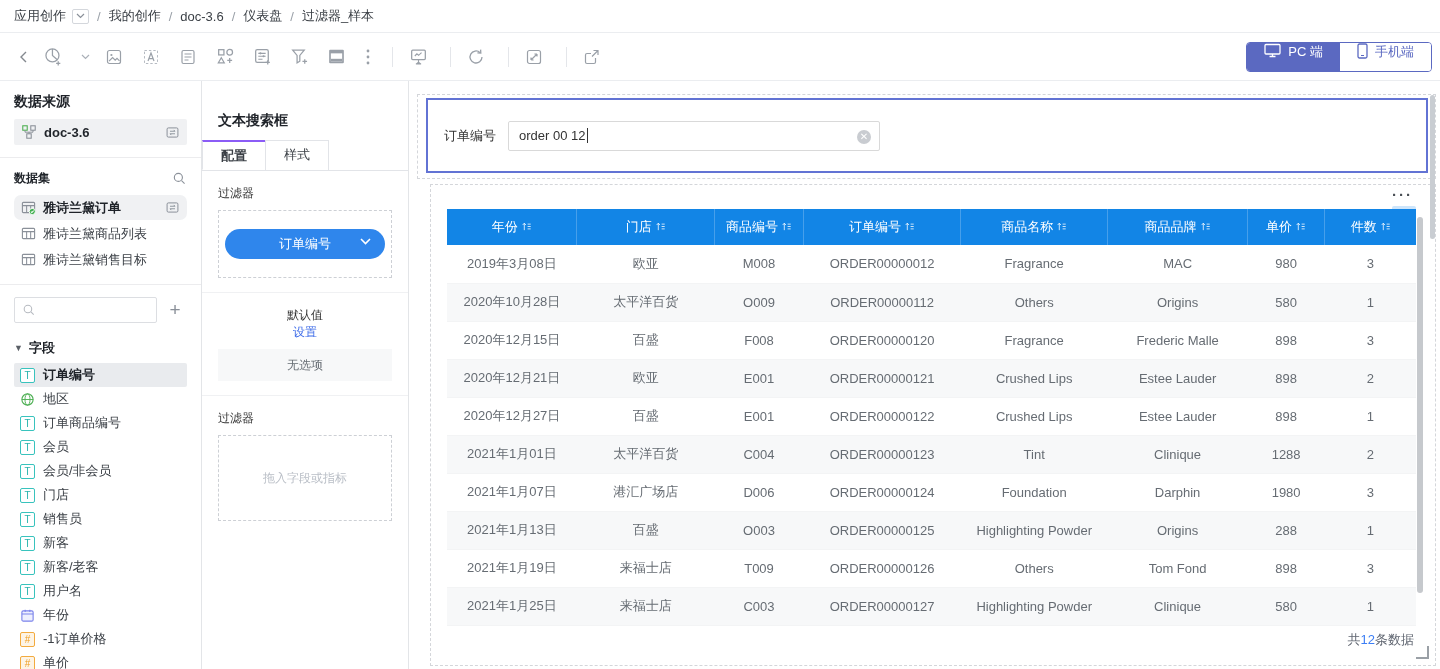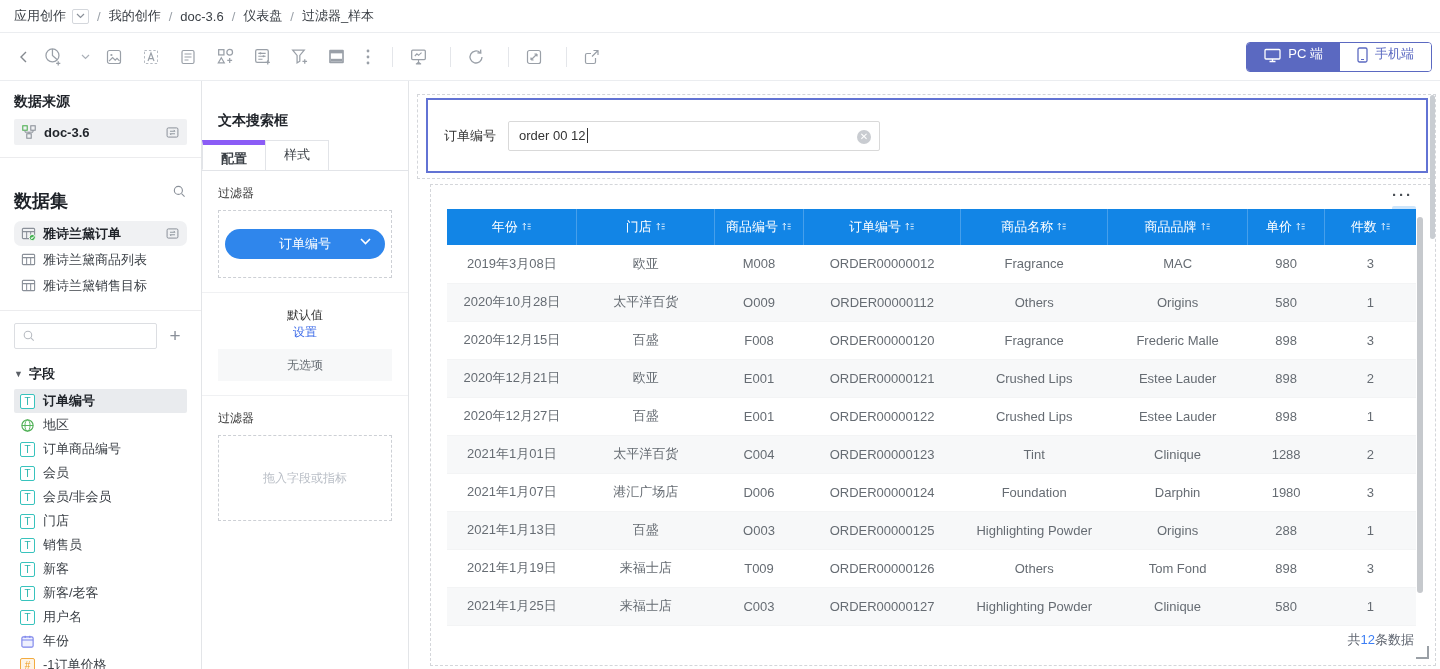--- a/index.html
+++ b/index.html
@@ -17,38 +17,38 @@
 
   
   .toolbar { height:48px; display:flex; align-items:center; padding:0 8px 0 14px;
     border-bottom:1px solid #ebedf0; }
   .tb-icon { width:30px; height:30px; display:flex; align-items:center; justify-content:center;
     margin-right:7px; border-radius:3px; }
   .tb-icon.narrow { width:20px; margin-right:4px; }
   .tb-divider { width:1px; height:20px; background:#e4e6ea; margin:0 10px; }
   .view-switch { margin-left:auto; display:flex; height:30px; border:1px solid #5b69c1;
     border-radius:4px; overflow:hidden; font-size:13px; }
-  .vs-btn { display:flex; align-items:flex-end; gap:7px; padding:8px 17px; cursor:pointer; }
+  .vs-btn { display:flex; align-items:flex-start; gap:7px; padding:0 17px; cursor:pointer; }
   .vs-pc { background:#5b69c1; color:#fff; }
   .vs-mobile { background:#fff; color:#5b69c1; }
 
   
   .main { display:flex; height:593px; }
   .sidebar { width:202px; border-right:1px solid #e3e5e8; overflow:hidden; font-size:13px; }
   .config-panel { width:207px; border-right:1px solid #e3e5e8; overflow:hidden; font-size:12px; }
   .canvas { position:relative; flex:1; overflow:hidden; }
 
   
   .sb-title { font-size:14px; font-weight:bold; color:#1f2329; margin:12px 14px 8px; }
   .sb-row { height:26px; margin:0 14px; display:flex; align-items:center; padding:0 7px; border-radius:2px; }
   .sb-row .lbl { flex:1; margin-left:7px; white-space:nowrap; overflow:hidden; }
   .sb-row.sel { background:#f0f1f3; font-weight:bold; color:#1f2329; }
   .sb-divider { border-bottom:1px solid #ececee; margin-top:12px; }
   .sb-head-row { display:flex; align-items:center; margin:12px 14px 8px; }
-  .sb-head-row .sb-title2 { font-size:18px; font-weight:bold; color:#1f2329; flex:1;margin-top:19px; }
+  .sb-head-row .sb-title2 { font-size:12px; font-weight:bold; color:#1f2329; flex:1; }
   .ds-item { height:25px; margin:1px 14px; display:flex; align-items:center; padding:0 7px; color:#3a3f45; }
   .ds-item.sel { background:#f0f1f3; font-weight:bold; color:#1f2329;border-radius:7px; }
   .ds-item .lbl { flex:1; margin-left:7px; white-space:nowrap; }
   .search-row { display:flex; align-items:center; margin:12px 14px 0; }
   .search-box { flex:1; height:26px; border:1px solid #dcdee2; border-radius:2px;
     display:flex; align-items:center; padding:0 7px; background:#fff; }
   .plus-btn { width:24px; text-align:center; font-size:19px; color:#8a9099; margin-left:6px;
     font-weight:300; cursor:pointer; line-height:24px; }
   .fields-head { margin:16px 14px 6px; font-weight:bold; color:#1f2329; font-size:13px; display:flex; align-items:center; }
   .fields-head .tri { font-size:9px; color:#5a5f66; margin-right:6px; }
@@ -58,21 +58,21 @@
   .fic { width:15px; height:15px; border-radius:2px; font-size:10px; display:inline-flex; flex:none;
     align-items:center; justify-content:center; margin-right:8px; font-weight:normal; }
   .fic-text { border:1px solid #38c3bd; color:#27b3ad; background:#fff; }
   .fic-num  { border:1px solid #f3ab3f; color:#ef9e23; background:#fdf4e6; }
 
   
   .cp-title { font-size:14px; font-weight:bold; color:#1f2329; margin:31px 16px 10px; }
   .cp-tabs { display:flex; border-bottom:1px solid #e2e4e8; padding-left:0; }
   .cp-tab { width:64px; height:30px; line-height:27px; text-align:center; font-size:13px; color:#3a3f45;
     border:1px solid #e2e4e8; border-bottom:none; margin-right:-1px; background:#fff; cursor:pointer; }
-  .cp-tab.active { border-top:5px solid #8b5cf6; font-weight:bold; margin-bottom:-1px;
+  .cp-tab.active { border-top:2px solid #8b5cf6; font-weight:bold; margin-bottom:-1px;
     border-bottom:1px solid #fff; }
   .cp-label { margin:14px 16px 8px; color:#333; }
   .cp-label-row { display:flex; margin:14px 16px 8px; align-items:center;flex-direction:column; }
   .cp-label-row .t { flex:1; color:#333; }
   .cp-link { color:#3d6be8; cursor:pointer; }
   .dash-box { margin:0 16px; border:1px dashed #cdd0d5; display:flex; align-items:center; justify-content:center; }
   .dash-box.b1 { height:68px; padding:0 6px; }
   .dash-box.b2 { height:86px; color:#b9bec6; }
   .pill { width:100%; height:30px; background:#2f86ec; border-radius:15px; color:#fff; font-size:13px;
     display:flex; align-items:center; justify-content:center; position:relative; cursor:pointer; }

